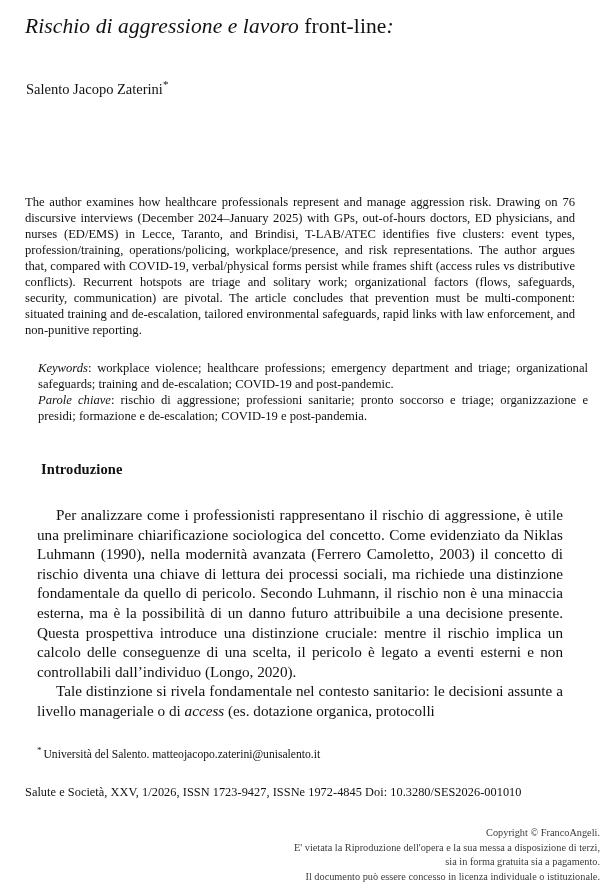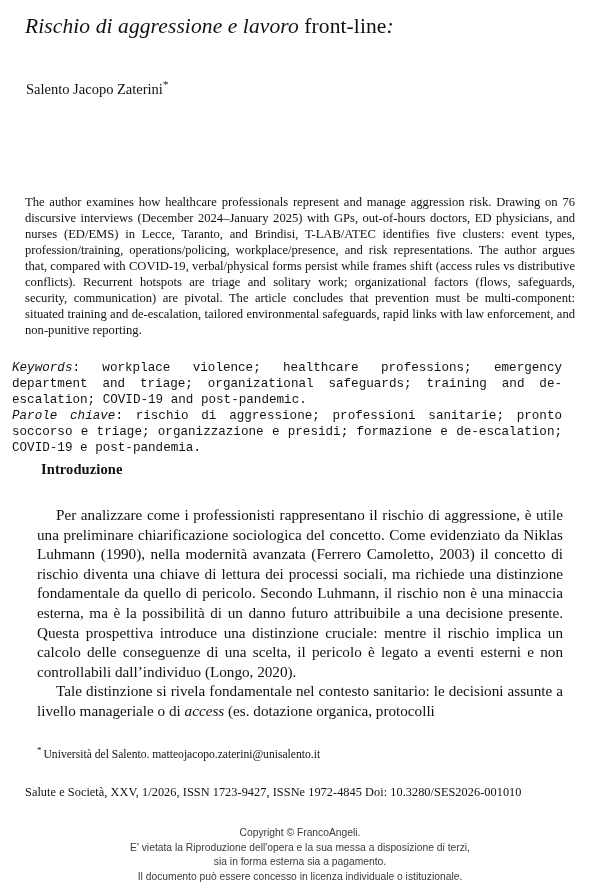--- a/index.html
+++ b/index.html
@@ -72,27 +72,26 @@
     text-justify: inter-word;
     hyphens: manual;
   }
   .abstract p {
     margin: 0;
   }
 
   
   .keywords {
     position: absolute;
-    left: 12px;
+    left: 38px;
     top: 360px;
     width: 550px;
     font-size: 12.6px;
     line-height: 16.0px;
     text-align: justify;
-    font-family: Liberation Mono, monospace;
   }
   .keywords p { margin: 0; }
   .keywords .kw-label { font-style: italic; }
 
   
   .section-heading {
     position: absolute;
     left: 41px;
     top: 461px;
     font-size: 14.5px;
@@ -143,22 +142,22 @@
     line-height: 16px;
     letter-spacing: 0.05px;
   }
 
   
   .copyright {
     position: absolute;
     left: 0;
     top: 826px;
     width: 600px;
-    text-align: center;
-    font-family: Liberation Sans, sans-serif;
+    text-align: right;
+    font-family: Liberation Serif, serif;
     font-size: 10.3px;
     line-height: 14.6px;
     color: #3a3a3a;
   }
   .copyright div { white-space: nowrap; }
 </style>
 </head>
 <body>
 
 <div class="page">
@@ -189,17 +188,17 @@
 
   <div class="footnote">
     <span class="star">*</span><span>Università del Salento. matteojacopo.zaterini@unisalento.it</span>
   </div>
 
   <div class="journal-line">Salute e Società, XXV, 1/2026, ISSN 1723-9427, ISSNe 1972-4845 Doi: 10.3280/SES2026-001010</div>
 
   <div class="copyright">
     <div>Copyright © FrancoAngeli.</div>
     <div>E' vietata la Riproduzione dell'opera e la sua messa a disposizione di terzi,</div>
-    <div>sia in forma esterna sia a pagamento.</div>
+    <div>sia in forma gratuita sia a pagamento.</div>
     <div>Il documento può essere concesso in licenza individuale o istituzionale.</div>
   </div>
 
 </div>
 
 </body></html>

